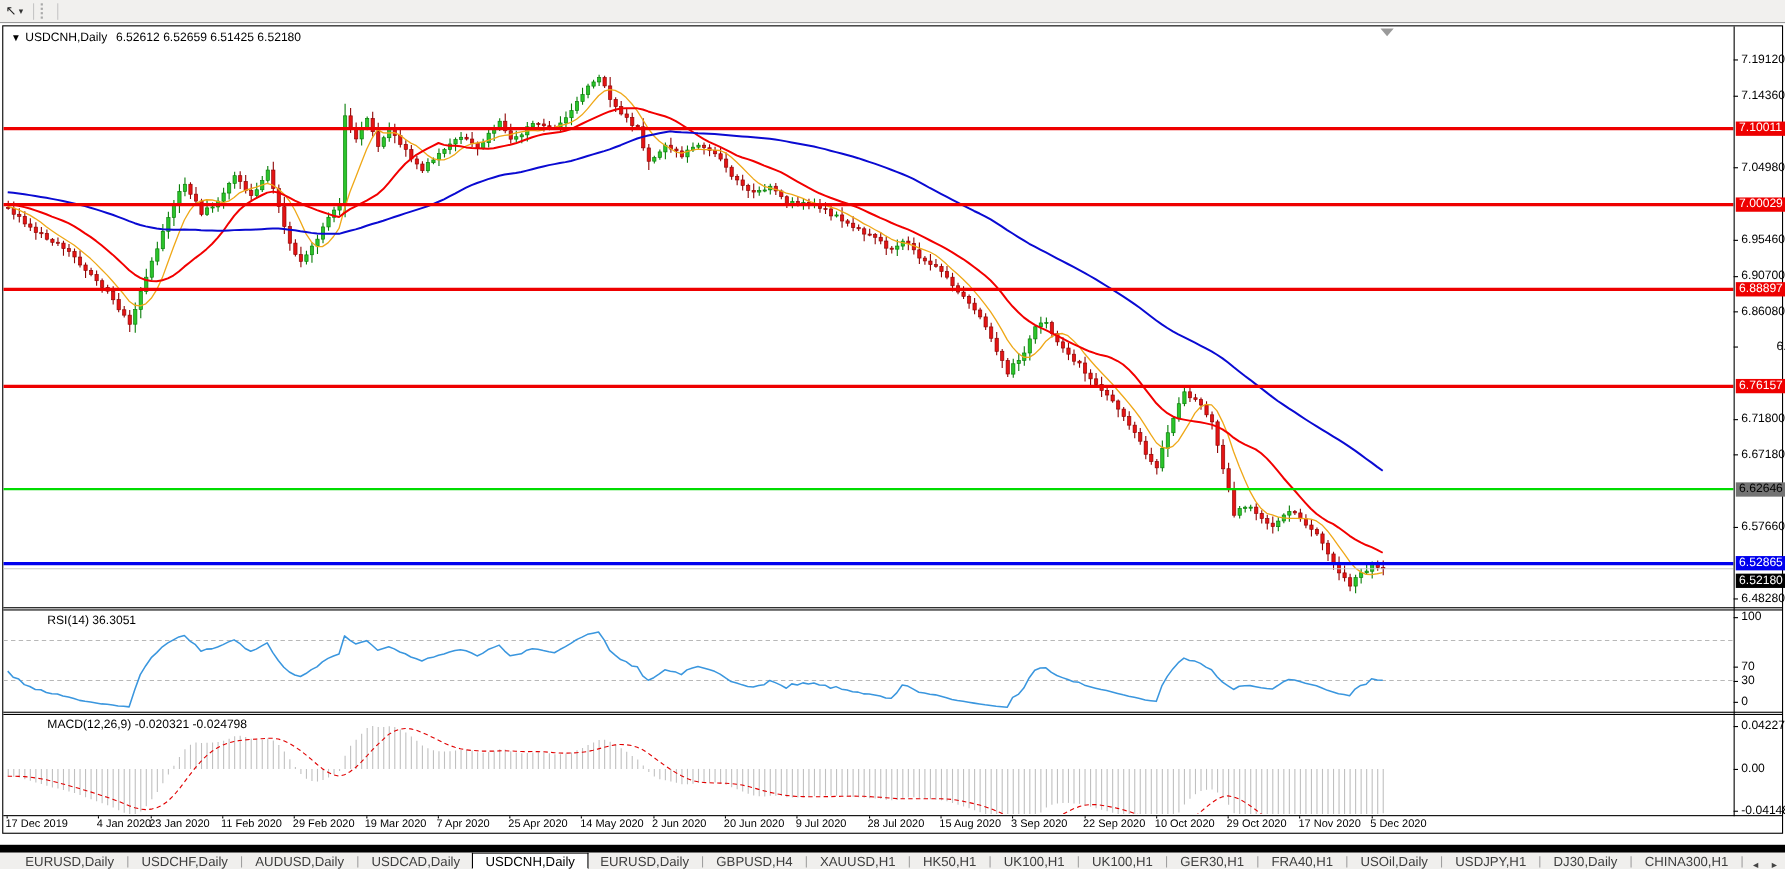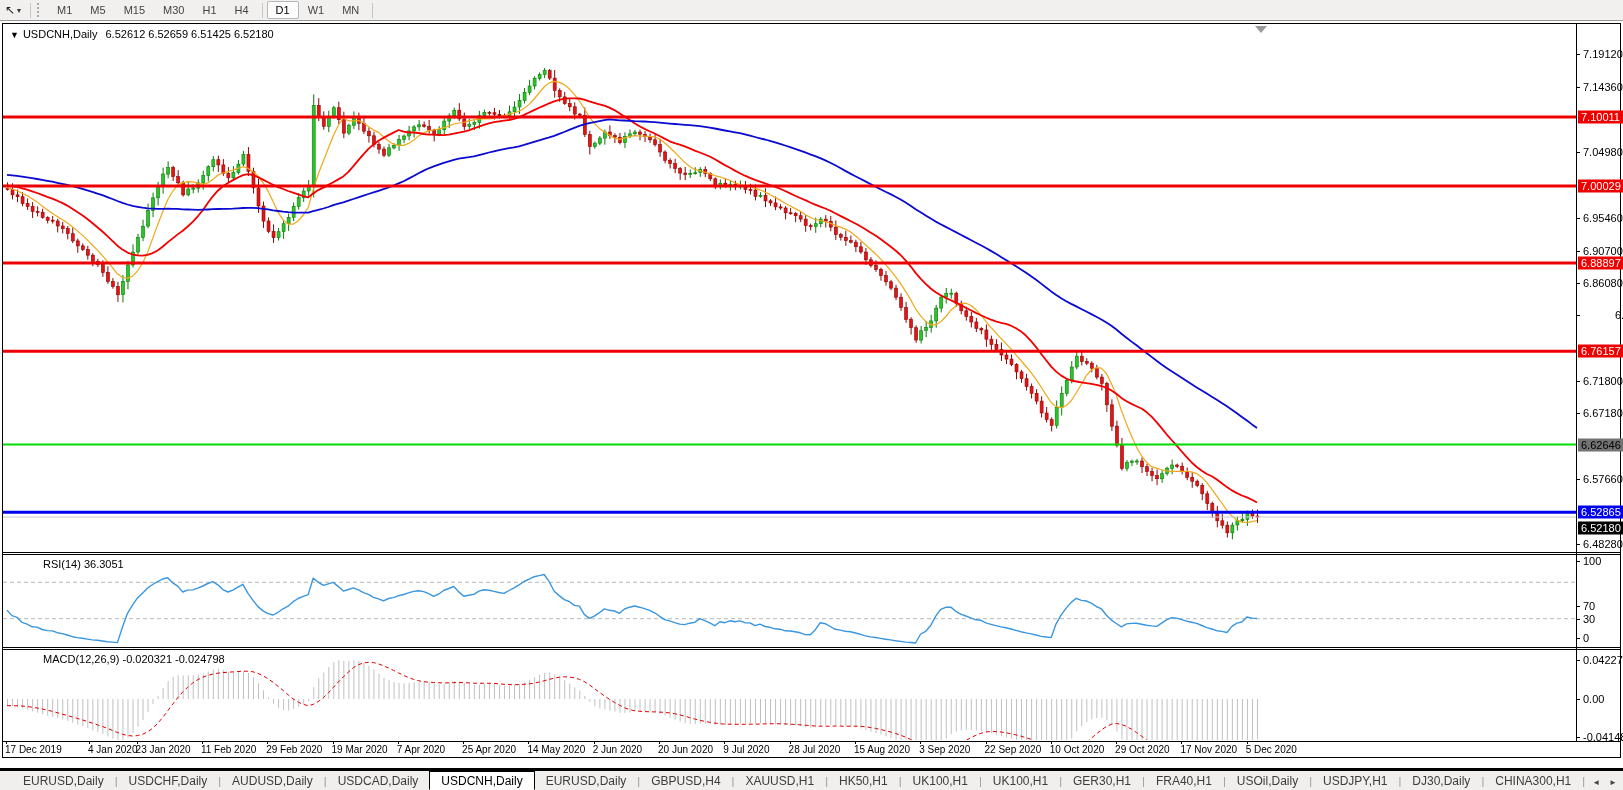--- a/index.html
+++ b/index.html
@@ -35,50 +35,38 @@
   .price-tag{position:absolute;left:1px;transform:translateY(-50%);padding:0 3px 1px 3px;
              font-size:11px;white-space:nowrap;z-index:7;}
 
   
   .date-axis{position:absolute;left:0;top:718px;width:1573px;height:15px;overflow:hidden;}
   .date-label{position:absolute;top:2px;font-size:10px;white-space:nowrap;}
   .date-label::before{content:"";position:absolute;left:1px;top:-3px;width:1px;height:3px;background:#000;}
 
   
   .tabbar{position:absolute;left:0;top:768px;width:1623px;height:22px;background:#f0efed;
-          border-top:3px solid #000000;display:flex;align-items:stretch;overflow:hidden;
+          border-top:7px solid #000000;display:flex;align-items:stretch;overflow:hidden;
           padding-left:12px;box-sizing:border-box;}
   .tab{display:flex;align-items:center;padding:0 11px;font-size:12px;color:#3d3d3d;white-space:nowrap;flex:none;}
   .tab.active{background:#ffffff;border:1px solid #000;border-bottom:1px solid #fff;color:#000;}
   .tabdiv{display:flex;align-items:center;color:#9a9a9a;font-size:11px;flex:none;}
   .tab-scrolls{position:absolute;right:0;top:1px;height:20px;display:flex;align-items:center;gap:9px;
                padding:0 6px 0 4px;background:#f0efed;font-size:8px;color:#444;}
 </style>
 </head>
 <body>
 
 <div class="toolbar">
   <span class="tb-icon">
     <span>↖</span>
     <span class="tb-caret">▾</span>
   </span>
   <span class="tb-sep"></span>
   <span class="tb-grip"></span>
-  <span id="periods" style="display:flex;align-items:center;">
-      <span class="tb-btn">M1</span>
-      <span class="tb-btn">M5</span>
-      <span class="tb-btn">M15</span>
-      <span class="tb-btn">M30</span>
-      <span class="tb-btn">H1</span>
-      <span class="tb-btn">H4</span>
-      <span class="tb-sep"></span>
-      <span class="tb-btn active">D1</span>
-      <span class="tb-btn">W1</span>
-      <span class="tb-btn">MN</span>
-    </span>
   <span class="tb-sep"></span>
 </div>
 
 <div class="chart-window">
   <div class="chart-title">
     <span class="caret">▼</span><span>USDCNH,Daily</span><span class="ohlc">6.52612 6.52659 6.51425 6.52180</span>
   </div>
 
   <svg id="main-svg" width="1573" height="528">
       <line x1="4.5" y1="158.4" x2="4.5" y2="166.6" stroke="#8f0404" stroke-width="1"></line>

